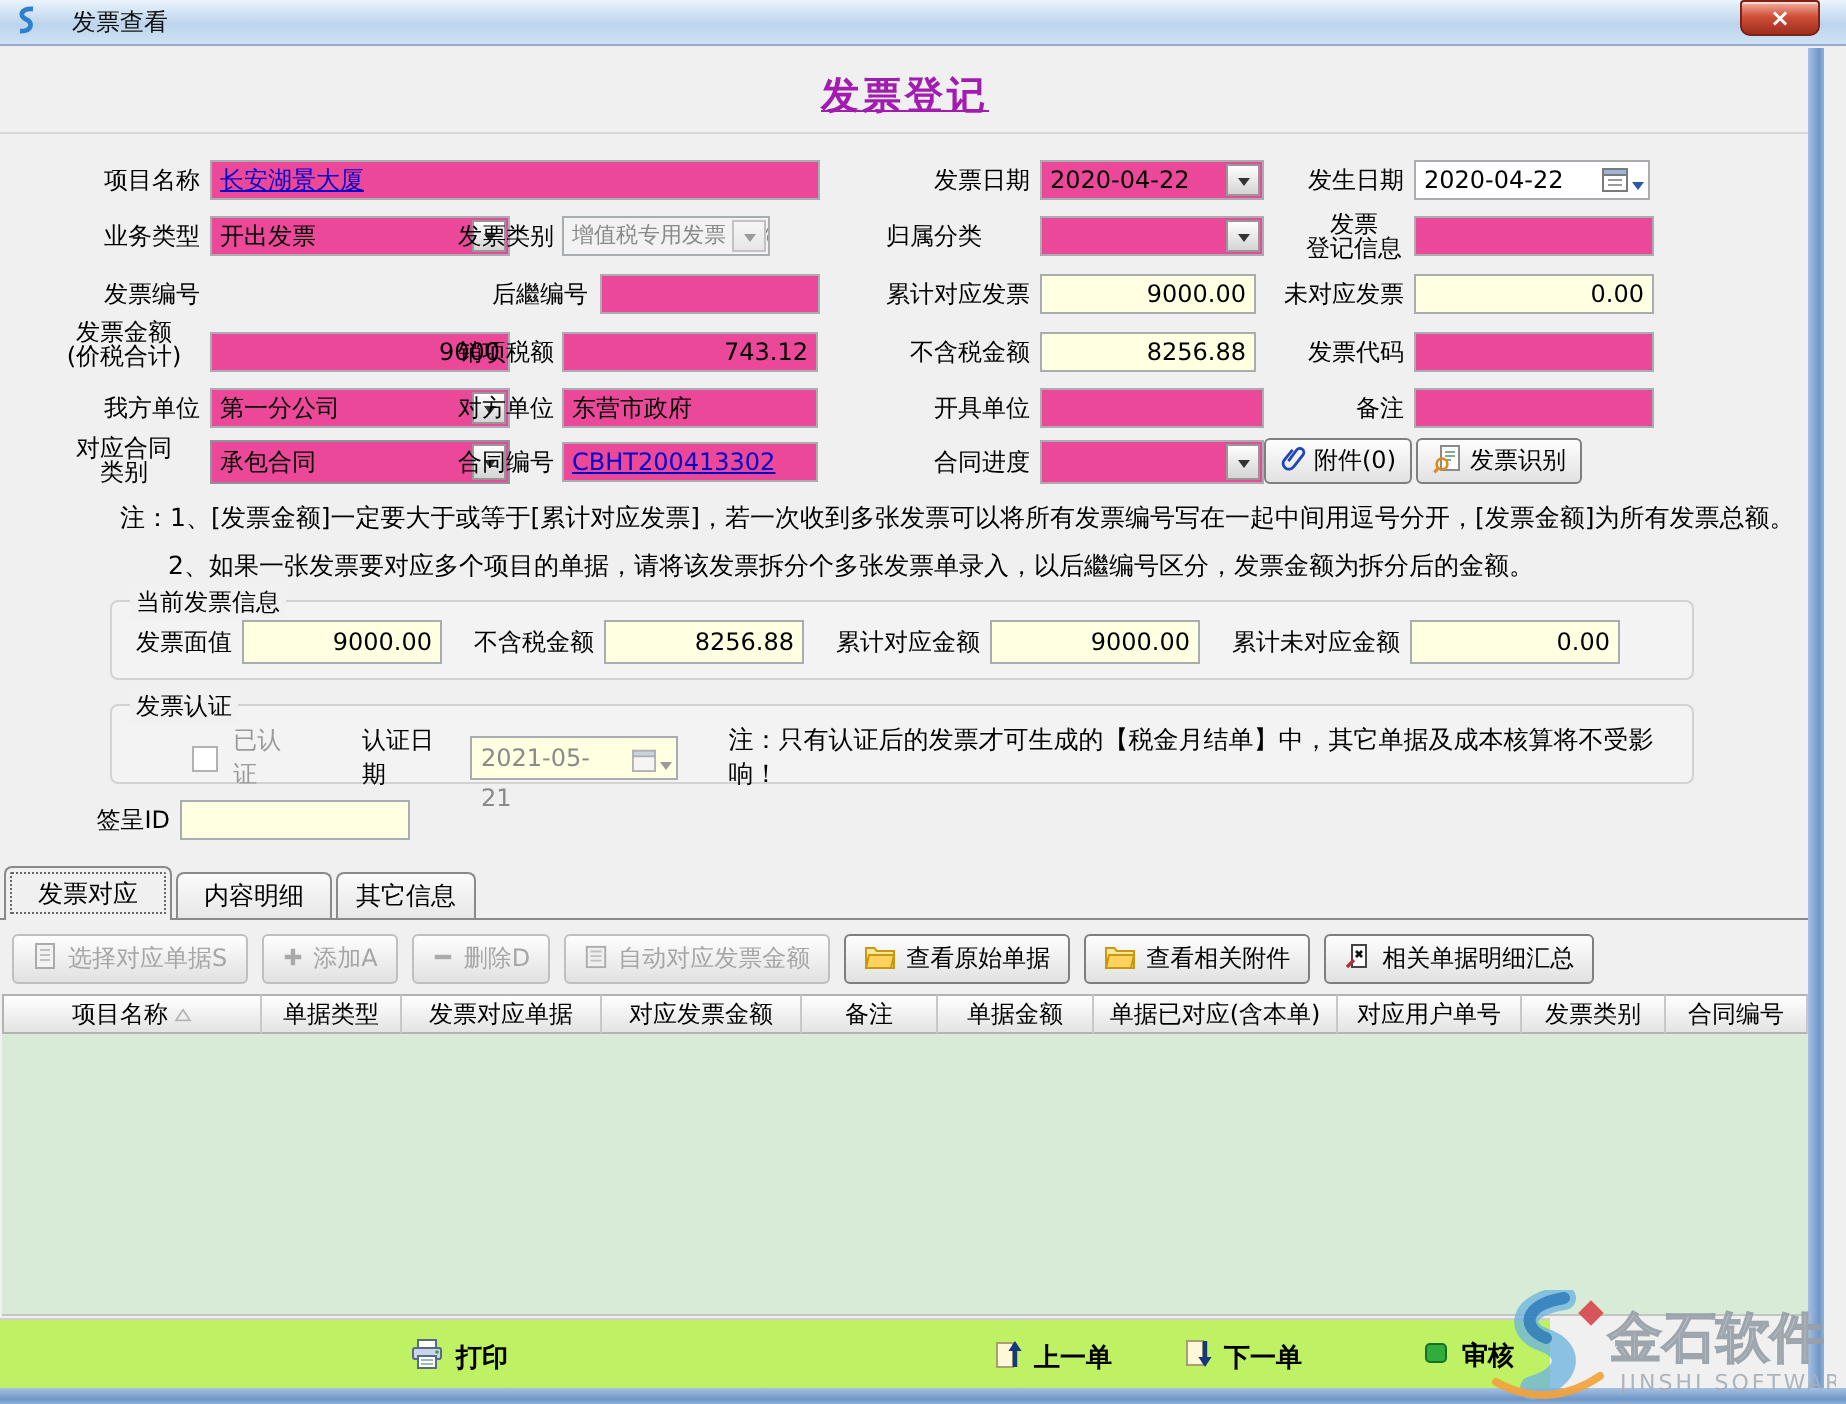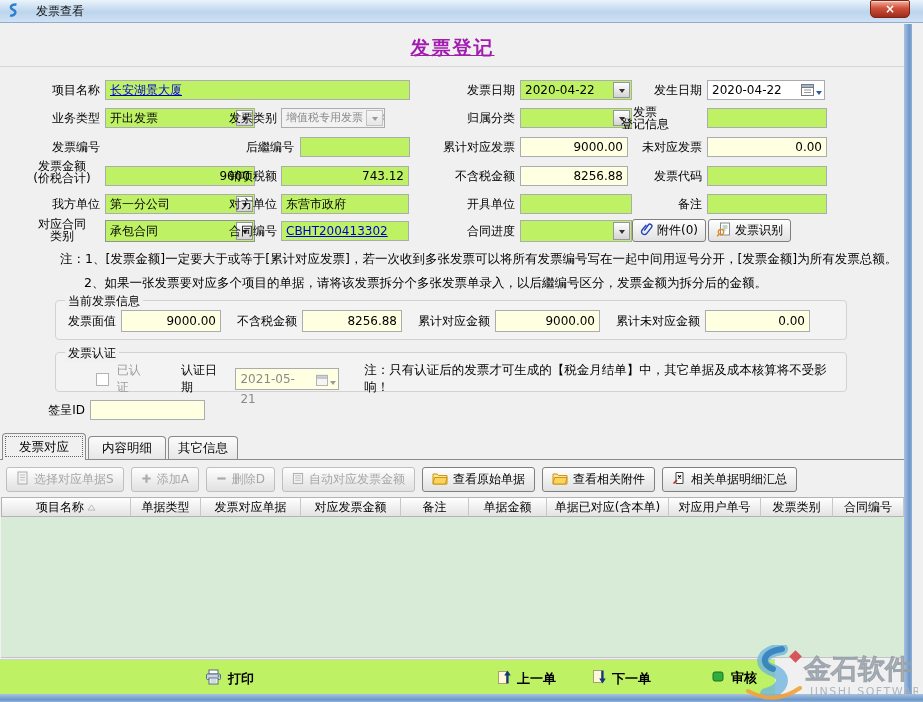--- a/index.html
+++ b/index.html
@@ -17,21 +17,21 @@
     display:flex;align-items:center;justify-content:center;font-size:12px;font-weight:bold;
     box-shadow:inset 0 1px 0 rgba(255,255,255,.55);cursor:pointer}
   
   .pagetitle{position:absolute;left:0;top:35px;width:905px;text-align:center;
     font-size:19px;font-weight:bold;color:#a21caf;text-decoration:underline;letter-spacing:2px}
   .hline{position:absolute;height:1px;background:#d6d6d6}
   
   .lbl{position:absolute;height:20px;line-height:20px;font-size:12px;text-align:right;white-space:nowrap}
   .lbl2{position:absolute;font-size:12px;line-height:12px;text-align:center;white-space:nowrap}
   .lbl2 span{display:block}
-  .fld{position:absolute;height:20px;border:1px solid #a9adb2;background:#bef264;
+  .fld{position:absolute;height:20px;border:1px solid #a9adb2;background:#ec4899;
     font-size:12px;line-height:18px;padding:0 4px;white-space:nowrap;overflow:hidden}
   .yellow{background:#ffffe1}
   .white{background:#ffffff}
   .num{text-align:right}
   .disfld{background:#f2f2f2;color:#8a8a8a}
   .small{font-size:11px}
   .link{color:#0000cc;text-decoration:underline;cursor:pointer}
   .combo{padding-right:21px}
   .cbtn{position:absolute;top:1px;right:1px;width:17px;height:16px;
     background:linear-gradient(#fefefe,#d4d4d4);border:1px solid #979797;
@@ -135,28 +135,28 @@
         <i class="tri"></i>
       </span>
   </div>
   <div class="lbl" style="left:205px;top:108px;width:72px">发票类别</div>
   <div class="fld combo disfld small" style="left:281px;top:108px;width:104px">
     <span>增值税专用发票 |9%</span>
     <span class="cbtn disb">
         <i class="tri"></i>
       </span>
   </div>
-  <div class="lbl" style="left:440px;top:108px;width:75px">归属分类</div>
+  <div class="lbl" style="left:416px;top:108px;width:75px">归属分类</div>
   <div class="fld combo" style="left:520px;top:108px;width:112px">
     <span></span>
     <span class="cbtn">
         <i class="tri"></i>
       </span>
   </div>
-  <div class="lbl2" style="left:608px;top:106px;width:74px">
+  <div class="lbl2" style="left:640px;top:106px;width:74px">
     <span>发票</span>
     <span>登记信息</span>
   </div>
   <div class="fld" style="left:707px;top:108px;width:120px">
     <span></span>
   </div>
 
   <div class="lbl" style="left:25px;top:137px;width:75px">发票编号</div>
   <div class="lbl" style="left:222px;top:137px;width:72px">后繼编号</div>
   <div class="fld" style="left:300px;top:137px;width:110px">

